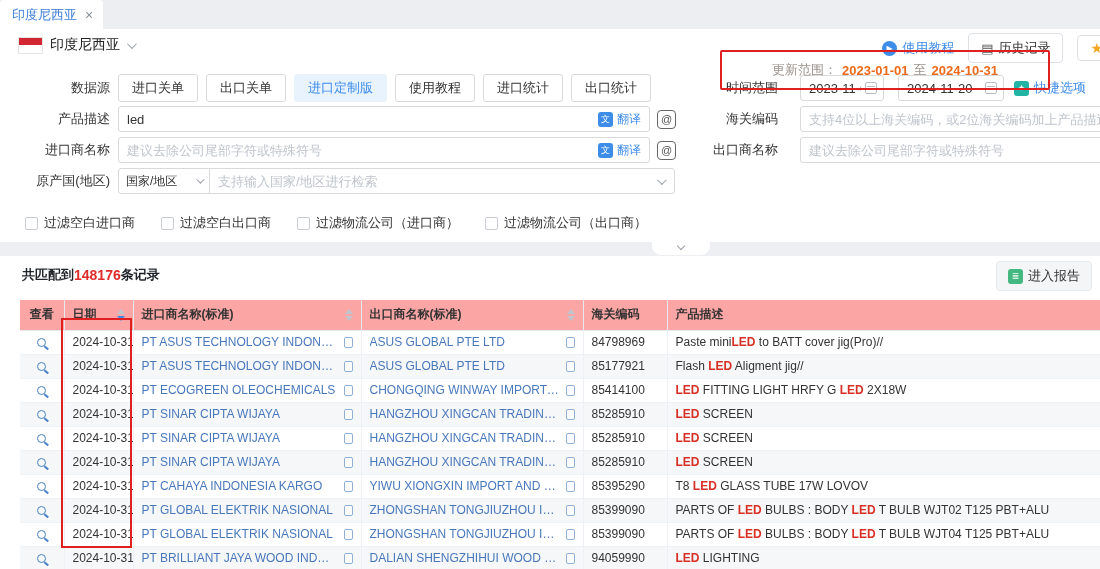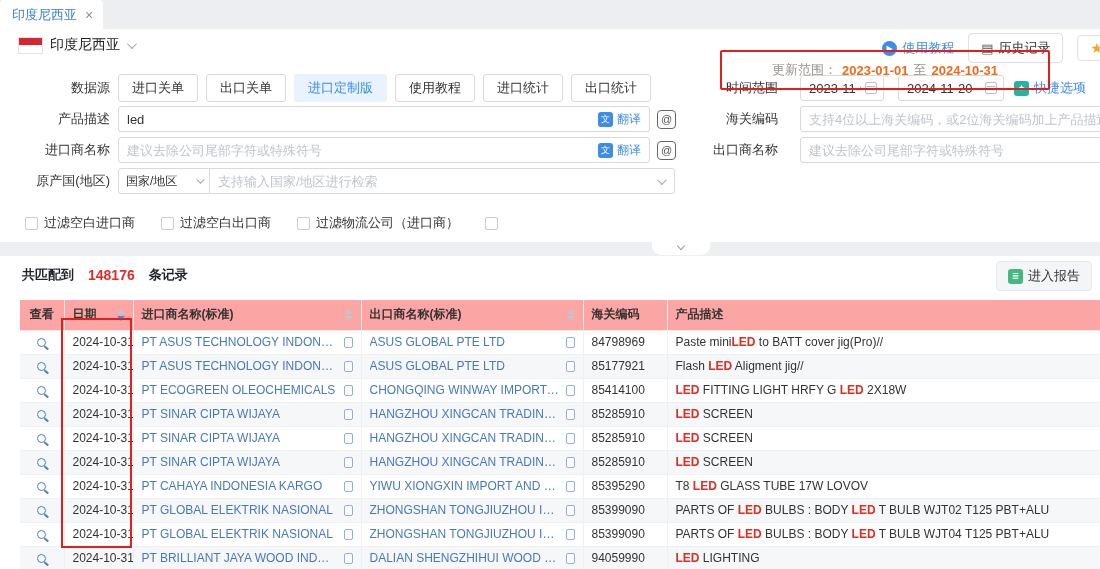--- a/index.html
+++ b/index.html
@@ -67,21 +67,21 @@
   .origin-input { border-radius:0 3px 3px 0; margin-left:-1px; }
 
   .filters { position:absolute; top:200px; left:25px; display:flex; gap:26px; align-items:center;margin-top:14px; }
   .filter-item { display:flex; align-items:center; gap:6px; cursor:pointer; font-size:13px; color:#333; }
   .cb { width:13px; height:13px; border:1px solid #c8ccd2; border-radius:2px; background:#fff; flex:none; }
 
   .collapse-tab { position:absolute; top:242px; left:652px; width:58px; height:13px; background:#fff; border-radius:0 0 9px 9px; display:flex; align-items:flex-start; justify-content:center; cursor:pointer; z-index:4; }
   .collapse-tab .chev { width:6px; height:6px; border-color:#9aa0a8; transform:rotate(45deg); margin-top:1px; }
 
   
-  .summary { position:absolute; top:266px; left:22px; display:flex; align-items:center; gap:14px; font-size:13px; font-weight:bold; color:#1f2329; }
+  .summary { position:absolute; top:266px; left:22px; display:flex; align-items:center; gap:0; font-size:13px; font-weight:bold; color:#1f2329; }
   .summary .count { color:#e02b2b; font-size:14px; }
   .report-btn { position:absolute; top:261px; right:8px; display:flex; align-items:center; gap:5px; background:#f4f5f7; border:1px solid #e8e9eb; border-radius:4px; padding:5px 11px; font-size:13px; color:#333; cursor:pointer; }
   .report-ic { width:15px; height:15px; background:#44b881; border-radius:3px; color:#fff; font-size:9px; line-height:15px; text-align:center; }
 
   table { position:absolute; top:300px; left:20px; width:1080px; border-collapse:collapse; table-layout:fixed; font-size:12px; }
   col.c-view{width:44px} col.c-date{width:69px} col.c-imp{width:228px} col.c-exp{width:222px} col.c-hs{width:84px}
   thead th { background:#fca5a5; height:30px; font-weight:bold; color:#333; text-align:left; padding:0 8px; border-right:1px solid #e6e9ee; border-bottom:1px solid #e6e9ee; }
   thead th:last-child { border-right:none; }
   th .th-flex { display:flex; align-items:center; justify-content:space-between; }
   .carets { display:inline-flex; flex-direction:column; gap:2px; }
@@ -224,20 +224,21 @@
     <label class="filter-item">
       <span class="cb"></span>
       <span>过滤空白出口商</span>
     </label>
     <label class="filter-item">
       <span class="cb"></span>
       <span>过滤物流公司（进口商）</span>
     </label>
     <label class="filter-item">
       <span class="cb"></span>
+      <span>过滤物流公司（出口商）</span>
     </label>
   </div>
 
 <div class="collapse-tab">
   <i class="chev"></i>
 </div>
 
 <div class="results-panel"></div>
 <div class="summary">
   <span>共匹配到</span>

